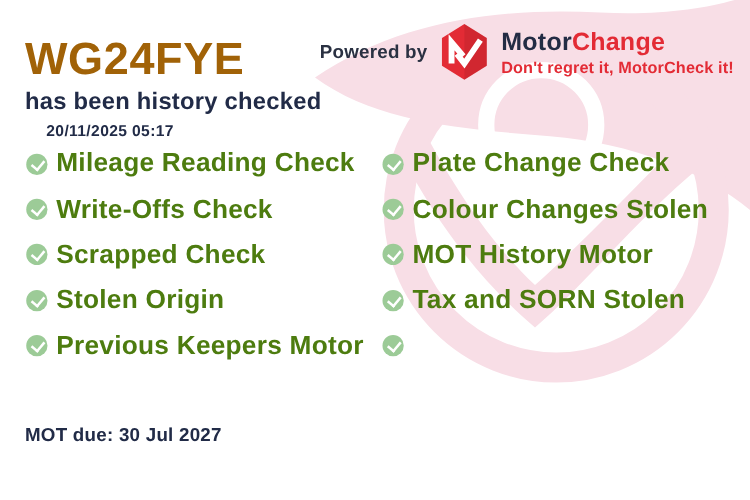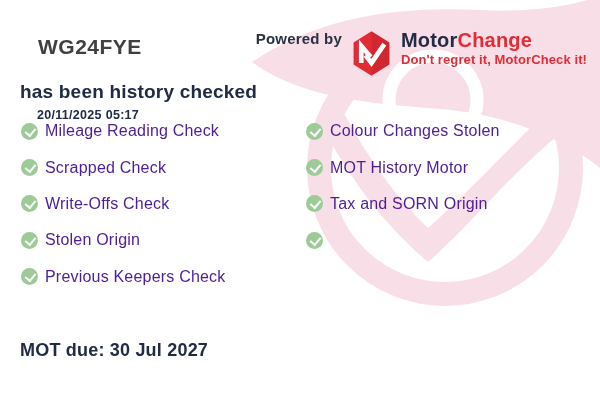--- a/index.html
+++ b/index.html
@@ -6,48 +6,48 @@
   body{
     width:600px;height:400px;position:relative;overflow:hidden;
     background:#ffffff;
     font-family:"Liberation Sans", sans-serif;
     color:#212b47;
   }
   
   .bg-wheel{position:absolute;top:0;left:0;width:600px;height:400px;pointer-events:none;}
   
   .header{position:absolute;left:20px;top:32px;}
-  .reg{font-size:21px;font-weight:800;letter-spacing:.5px;line-height:30px;color:#404040;margin-left:18px;}
-  .subtitle{font-size:19px;font-weight:700;letter-spacing:.2px;line-height:24px;margin-top:18px;color:#212b47;}
+  .reg{font-size:36px;font-weight:800;letter-spacing:.5px;line-height:30px;color:#a16207;}
+  .subtitle{font-size:19px;font-weight:700;letter-spacing:.2px;line-height:24px;margin-top:8px;color:#212b47;}
   .timestamp{font-size:12.5px;font-weight:700;letter-spacing:.3px;margin-top:4px;color:#212b47;margin-left:17px;}
   
-  .branding{position:absolute;top:30px;right:13px;display:flex;align-items:flex-start;gap:9px;}
+  .branding{position:absolute;top:18px;right:13px;display:flex;align-items:center;gap:9px;}
   .powered-by{font-size:15px;font-weight:600;color:#2a3142;letter-spacing:.2px;}
   .brand-block{display:flex;flex-direction:column;line-height:1;}
   .brand-name{font-size:20px;font-weight:800;letter-spacing:.2px;}
   .brand-name .motor{color:#232c44;}
   .brand-name .check{color:#e32b35;}
   .brand-tagline{font-size:13px;font-weight:700;color:#e32b35;margin-top:3px;letter-spacing:.1px;}
   
   .check-list{list-style:none;margin:0;padding:0;position:absolute;top:113px;}
   .check-list.left{left:21px;}
   .check-list.right{left:306px;}
   .check-item{display:flex;align-items:center;height:36.4px;}
   .check-icon{
     width:17px;height:17px;border-radius:50%;
     background:#9ccb97;flex:0 0 17px;position:relative;margin-right:7px;
   }
   .check-icon::after{
     content:"";position:absolute;left:5.5px;top:3px;width:4.5px;height:8px;
     border-right:2px solid #fff;border-bottom:2px solid #fff;
     transform:rotate(40deg);
   }
-  .check-label{font-size:16px;font-weight:400;letter-spacing:.2px;color:#4c1d95;white-space:nowrap;}
+  .check-label{font-size:21px;font-weight:700;letter-spacing:.2px;color:#4d7c0f;white-space:nowrap;}
   
-  .mot-due{position:absolute;left:20px;top:340px;font-size:18px;font-weight:700;letter-spacing:.2px;color:#212b47;}
+  .mot-due{position:absolute;left:20px;top:340px;font-size:15px;font-weight:700;letter-spacing:.2px;color:#212b47;}
 </style>
 </head>
 <body>
 
 <svg class="bg-wheel" viewBox="0 0 600 400" xmlns="http://www.w3.org/2000/svg" aria-hidden="true">
   <path d="M 252,62 C 320,16 400,6 480,10 C 532,13 576,5 600,-4 L 600,168 C 564,138 505,114 440,109 C 365,103 300,97 252,62 Z" fill="#f8dee6"></path>
   <circle cx="445" cy="168" r="126" fill="none" stroke="#f8dee6" stroke-width="24"></circle>
   <path d="M 320,122 C 352,184 388,228 428,262 C 468,228 508,176 562,132 L 542,116 C 500,158 462,198 428,228 C 396,198 368,158 342,110 Z" fill="#f8dee6"></path>
   <circle cx="433" cy="100" r="44" fill="none" stroke="#ffffff" stroke-width="13"></circle>
 </svg>
@@ -72,47 +72,51 @@
   </span>
 </div>
 
 <ul class="check-list left">
   <li class="check-item">
     <span class="check-icon"></span>
     <span class="check-label">Mileage Reading Check</span>
   </li>
   <li class="check-item">
     <span class="check-icon"></span>
-    <span class="check-label">Scrapped Check</span>
+    <span class="check-label">Write-Offs Check</span>
   </li>
   <li class="check-item">
     <span class="check-icon"></span>
-    <span class="check-label">Write-Offs Check</span>
+    <span class="check-label">Scrapped Check</span>
   </li>
   <li class="check-item">
     <span class="check-icon"></span>
     <span class="check-label">Stolen Origin</span>
   </li>
   <li class="check-item">
     <span class="check-icon"></span>
-    <span class="check-label">Previous Keepers Check</span>
+    <span class="check-label">Previous Keepers Motor</span>
   </li>
 </ul>
 
 <ul class="check-list right">
+  <li class="check-item">
+    <span class="check-icon"></span>
+    <span class="check-label">Plate Change Check</span>
+  </li>
   <li class="check-item">
     <span class="check-icon"></span>
     <span class="check-label">Colour Changes Stolen</span>
   </li>
   <li class="check-item">
     <span class="check-icon"></span>
     <span class="check-label">MOT History Motor</span>
   </li>
   <li class="check-item">
     <span class="check-icon"></span>
-    <span class="check-label">Tax and SORN Origin</span>
+    <span class="check-label">Tax and SORN Stolen</span>
   </li>
   <li class="check-item">
     <span class="check-icon"></span>
   </li>
 </ul>
 
 <div class="mot-due">MOT due: 30 Jul 2027</div>
 
 </body></html>

